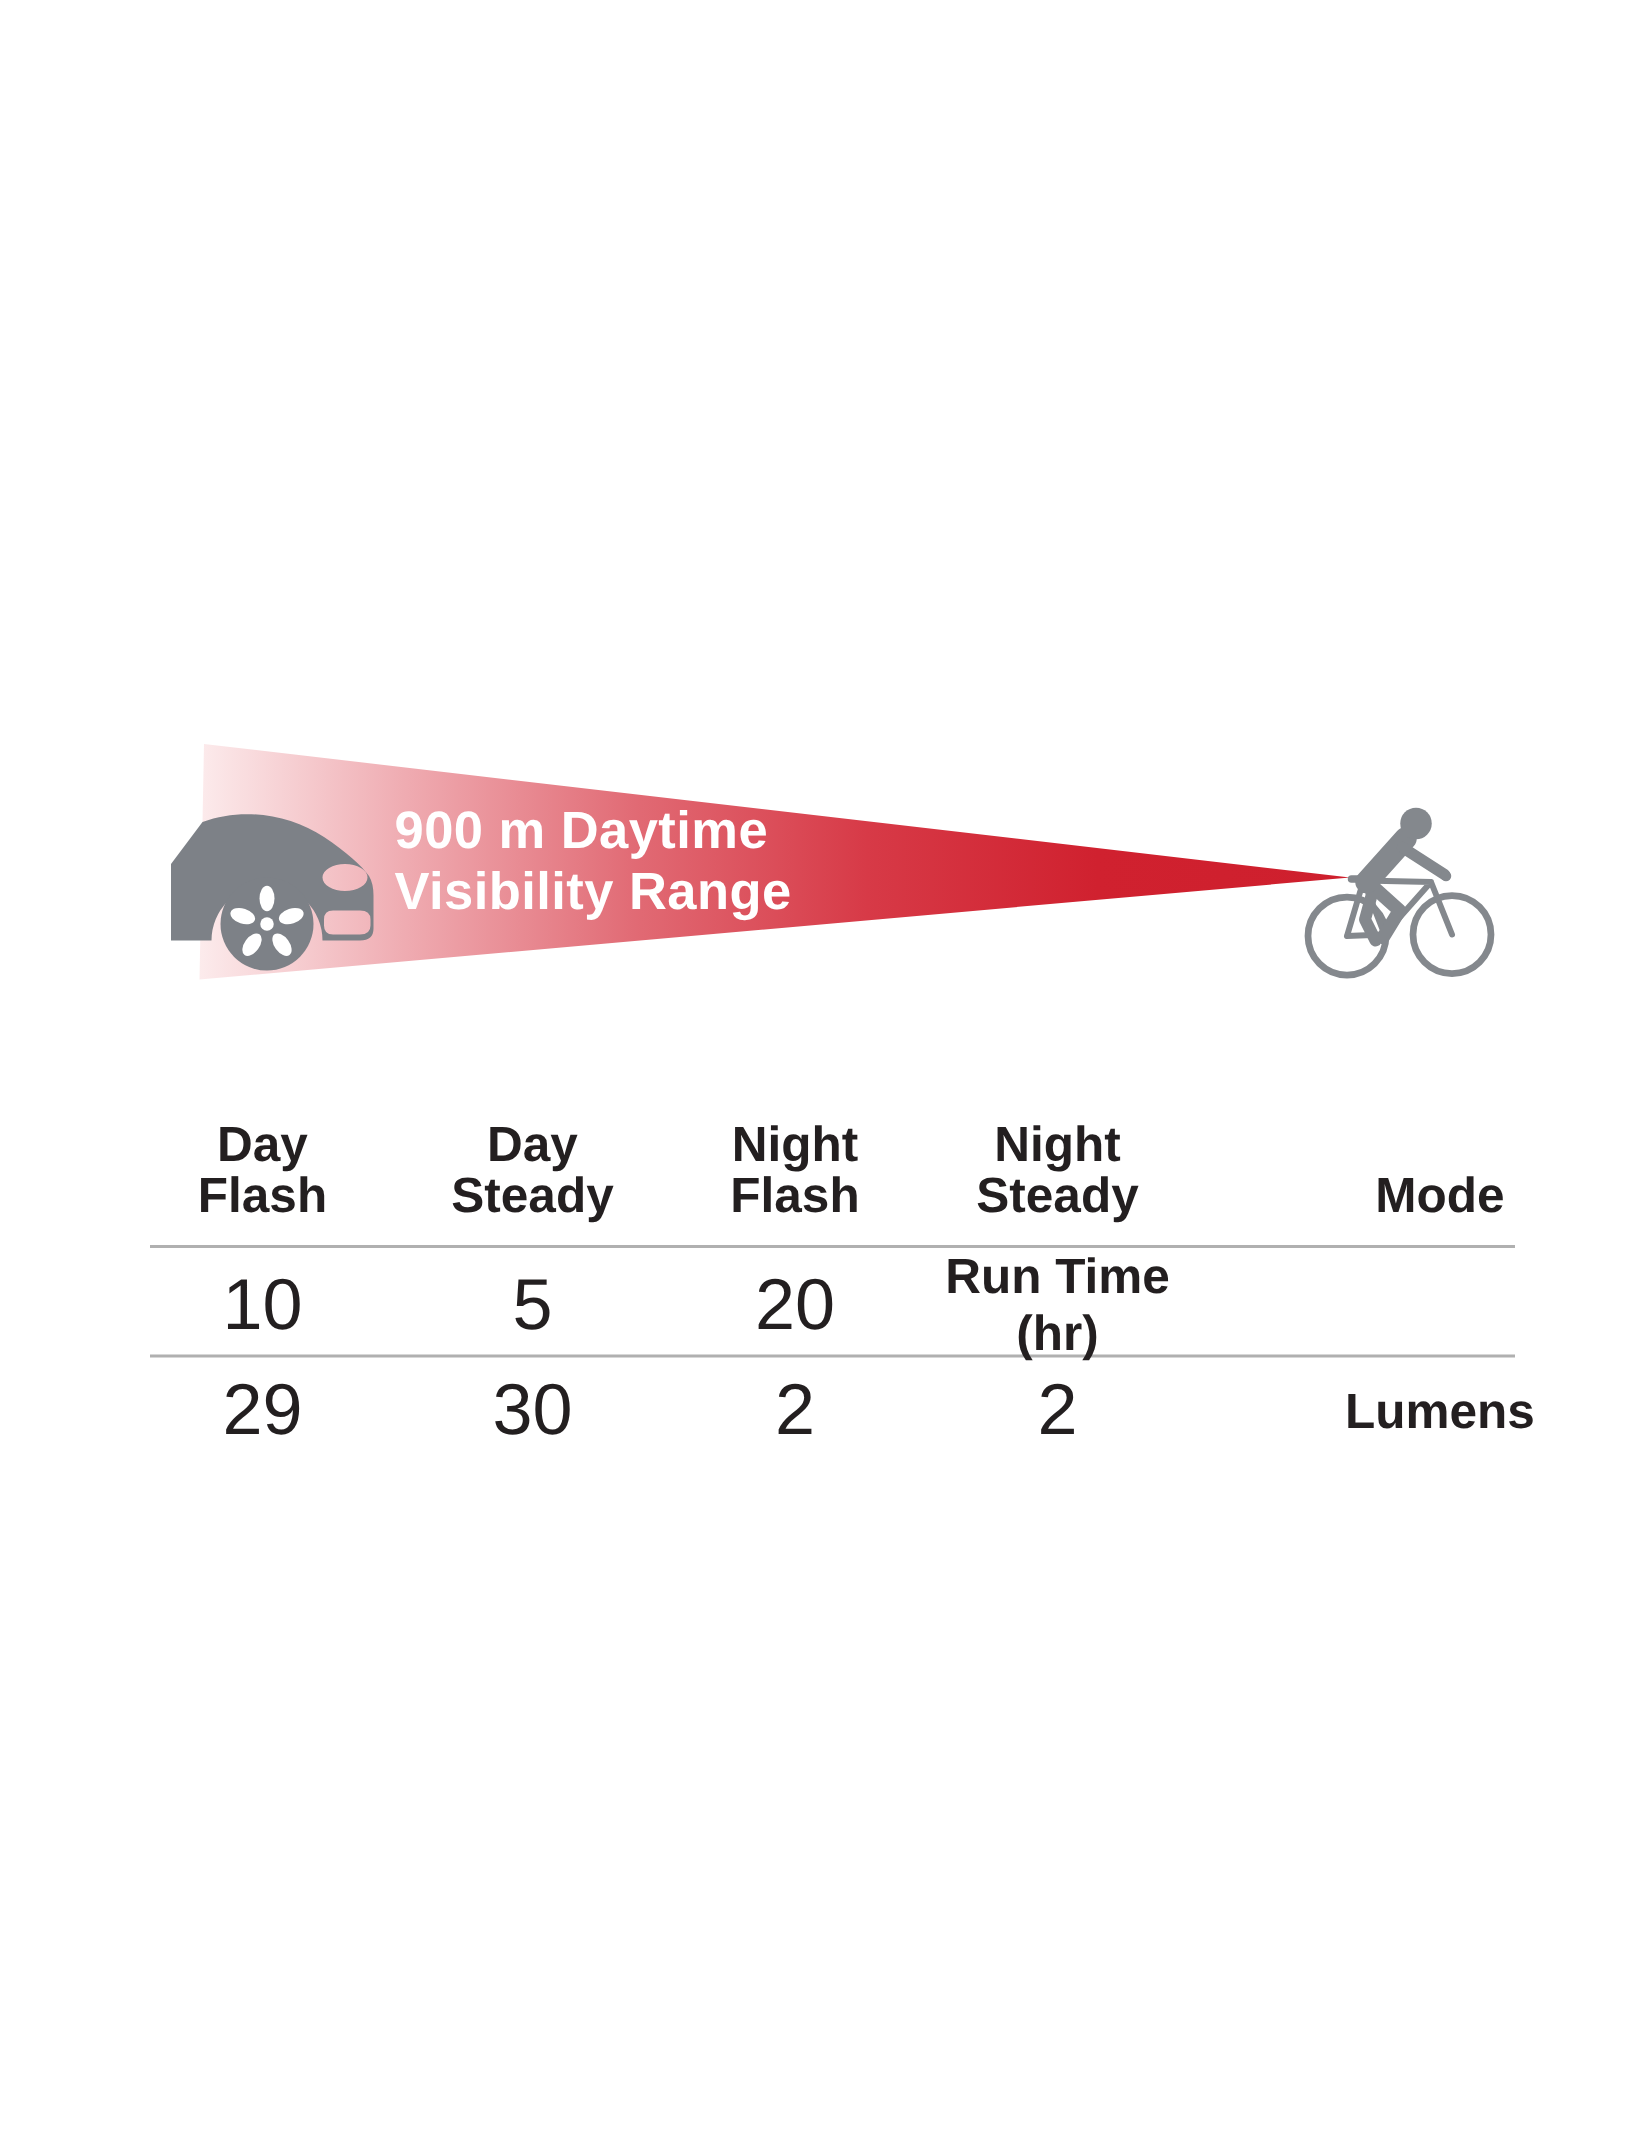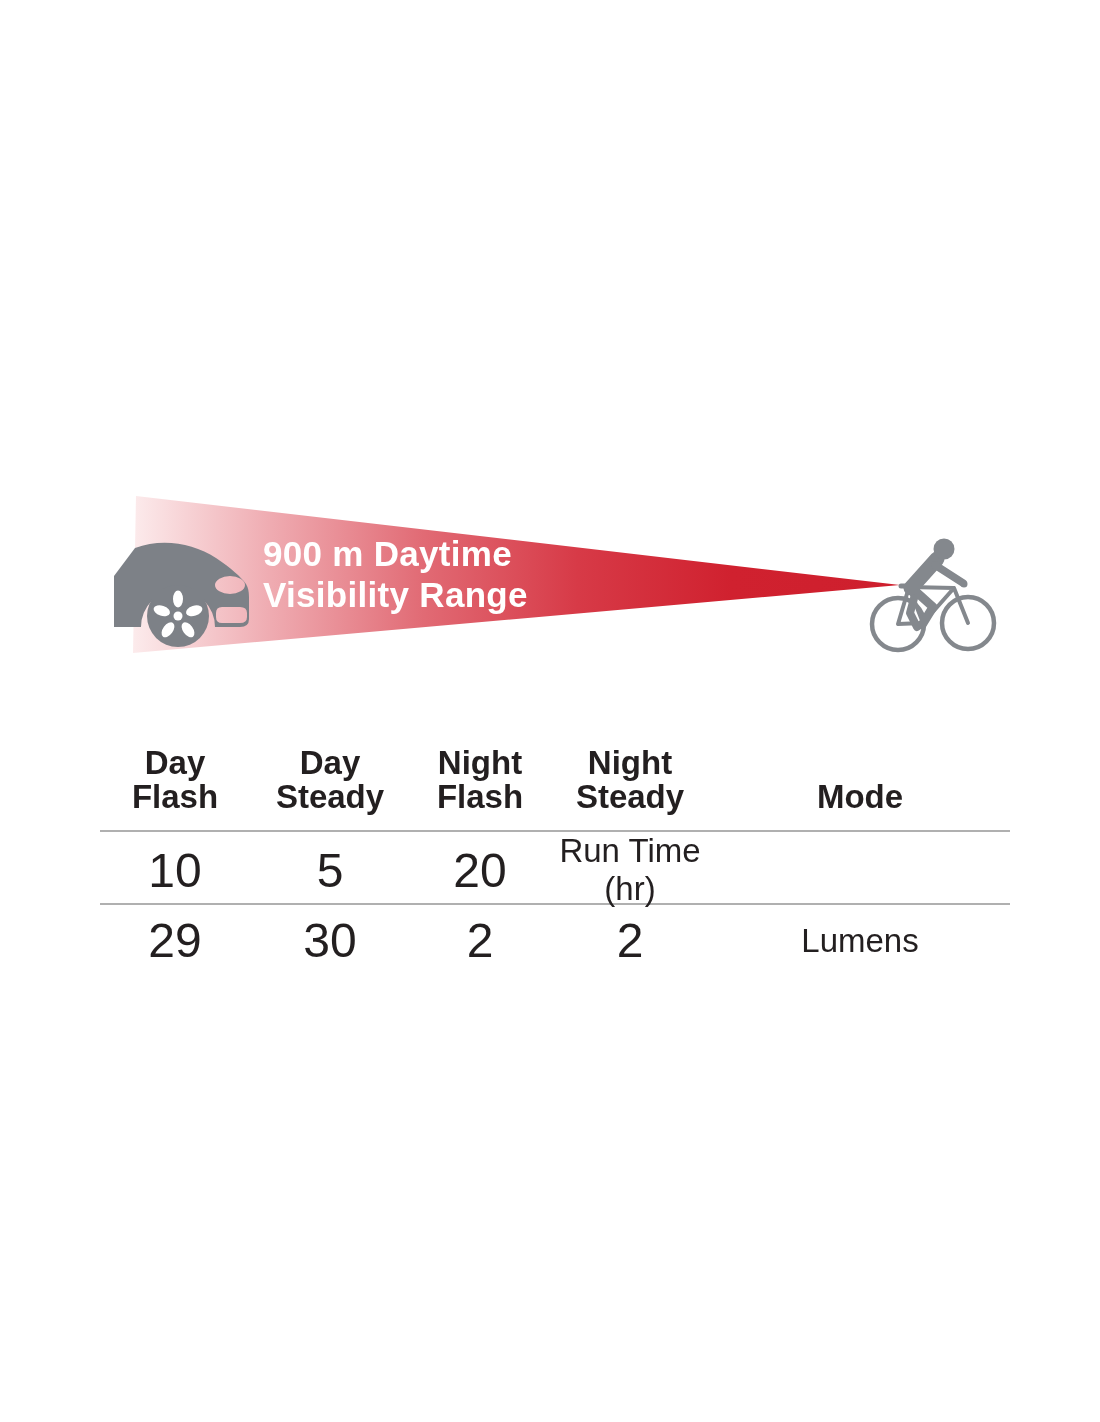--- a/index.html
+++ b/index.html
@@ -34,40 +34,41 @@
   .spec-table {
     position: absolute;
     left: 100px;
     top: 746px;
     width: 910px;
     color: #231f20;
   }
   .grid {
     display: grid;
     grid-template-columns: 150px 160px 140px 160px 300px;
+    gap: 25px;
   }
   .header-row { align-items: end; padding-bottom: 16px; }
   .header-cell {
     text-align: center;
     font-weight: bold;
     font-size: 33px;
     line-height: 34px;
     white-space: pre-line;
   }
   .rule { height: 2px; background: #b0b0b0; }
   .data-row { height: 71px; align-items: center; }
   .data-cell {
     text-align: center;
     font-size: 48px;
     font-weight: normal;
   }
   .mode-cell {
     text-align: center;
     font-size: 33px;
-    font-weight: normal;
+    font-weight: bold;
   }
 </style>
 </head>
 <body>
 
 <div class="canvas">
 
   <div class="graphic">
     <svg viewBox="0 0 940 250" xmlns="http://www.w3.org/2000/svg">
       <defs>

